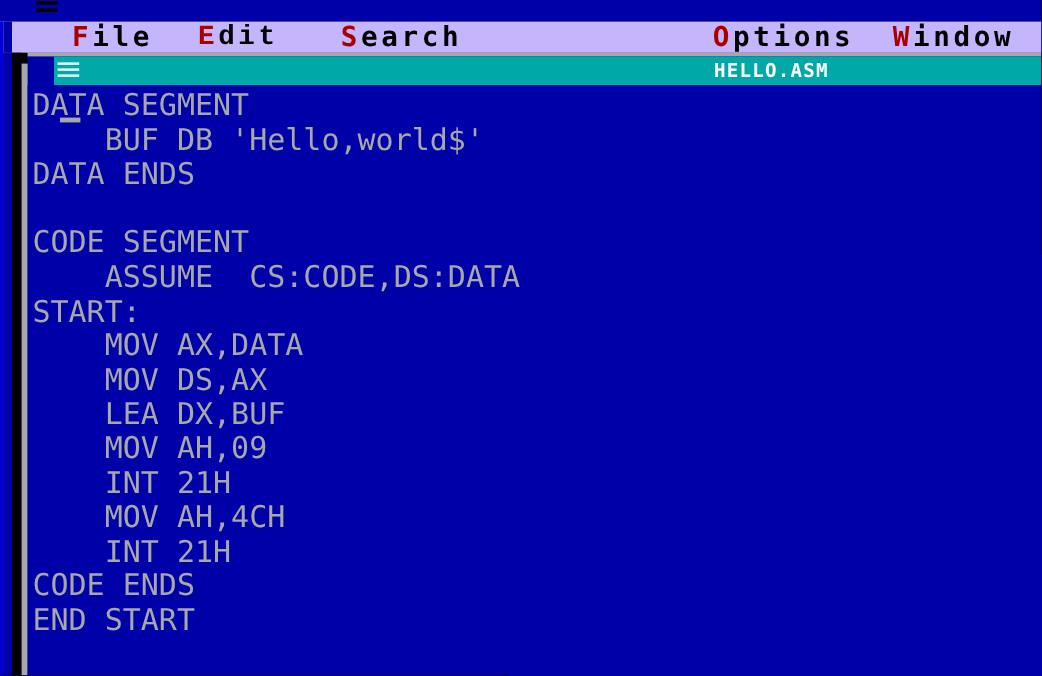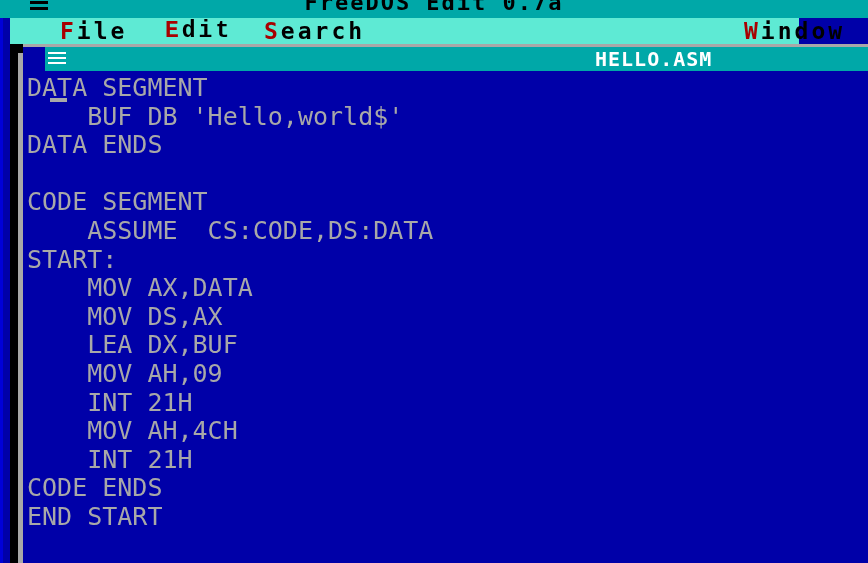--- a/index.html
+++ b/index.html
@@ -57,23 +57,23 @@
     display: block;
   }
   .sysmenu-icon i:nth-child(1) { top: 0px; }
   .sysmenu-icon i:nth-child(2) { top: 6px; }
 
   
   .menubar {
     position: absolute;
     left: 0;
     top: 18px;
-    width: 799px;
+    width: 868px;
     height: 26px;
-    background: #5eead4;
+    background: #c4b5fd;
   }
   .menu-item {
     position: absolute;
     top: 0px;
     height: 26px;
     line-height: 26px;
     color: #000000;
     font-size: 23px;
     font-weight: bold;
     letter-spacing: 3px;
@@ -168,21 +168,21 @@
   .doc-menu-icon i:nth-child(1) { top: 0px; }
   .doc-menu-icon i:nth-child(2) { top: 5px; }
   .doc-menu-icon i:nth-child(3) { top: 10px; }
   .doc-title {
     position: absolute;
     left: 595px;
     top: 47px;
     height: 24px;
     line-height: 24px;
     color: #ffffff;
-    font-size: 20px;
+    font-size: 16px;
     font-weight: bold;
     letter-spacing: 1px;
     white-space: pre;
     font-family: "DejaVu Sans Mono", "Liberation Mono", monospace;
   }
 
   
   .code-area {
     position: absolute;
     left: 23px;
@@ -216,32 +216,30 @@
     width: 17px;
     height: 4px;
     background: #a8a8a8;
   }
 </style>
 </head>
 <body>
 
 <div id="screen">
 
-  <div class="app-titlebar">
-    <div class="app-title">FreeDOS Edit 0.7a</div>
-  </div>
   <div class="sysmenu-icon">
     <i></i>
       <i></i>
   </div>
 
   <div class="menubar">
       <div class="menu-item" style="left: 60px;"><span class="hot">F</span><span>ile</span></div>
       <div class="menu-item" style="left: 165px; font-family: Liberation Mono, monospace;"><span class="hot">E</span><span>dit</span></div>
-      <div class="menu-item" style="left: 264px;"><span class="hot">S</span><span>earch</span></div>
+      <div class="menu-item" style="left: 284px;"><span class="hot">S</span><span>earch</span></div>
+      <div class="menu-item" style="left: 594px;"><span class="hot">O</span><span>ptions</span></div>
       <div class="menu-item" style="left: 744px; text-align: center;"><span class="hot">W</span><span>indow</span></div>
     </div>
   <div class="menubar-notch"></div>
 
   <div class="rail-bright"></div>
   <div class="rail-dark"></div>
   <div class="rail-shadow"></div>
   <div class="rail-gray-top"></div>
   <div class="rail-gray"></div>
 

